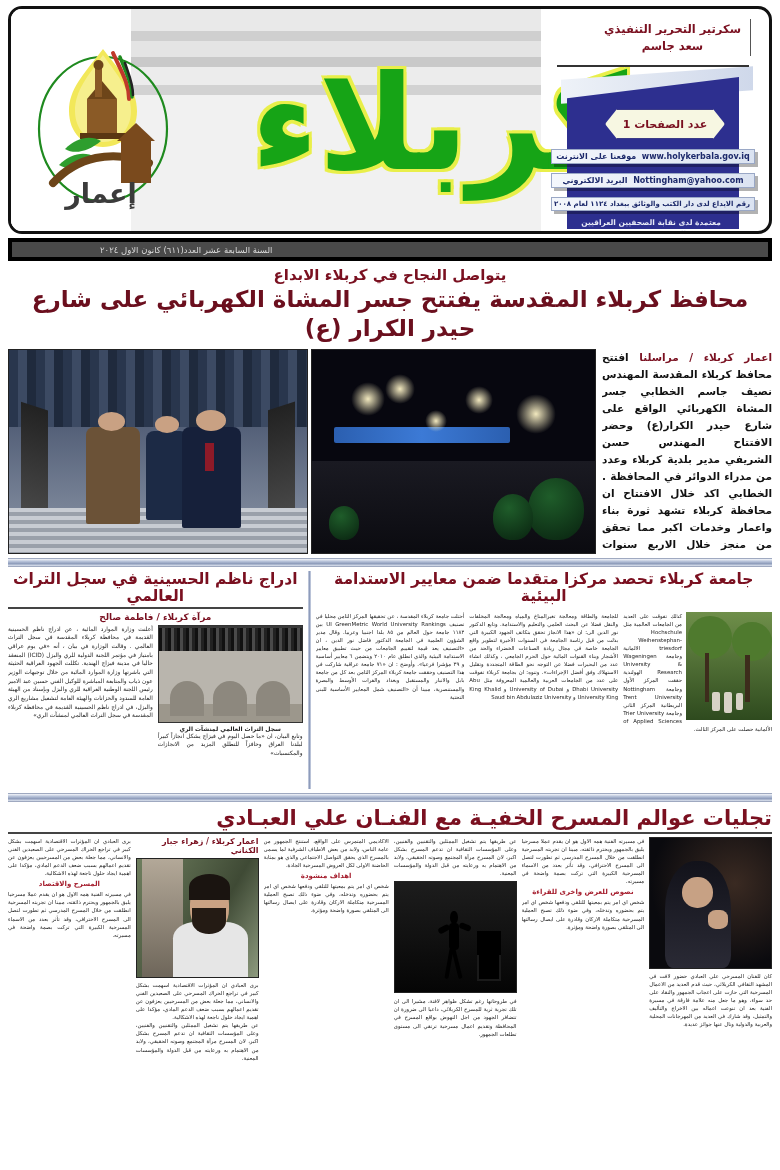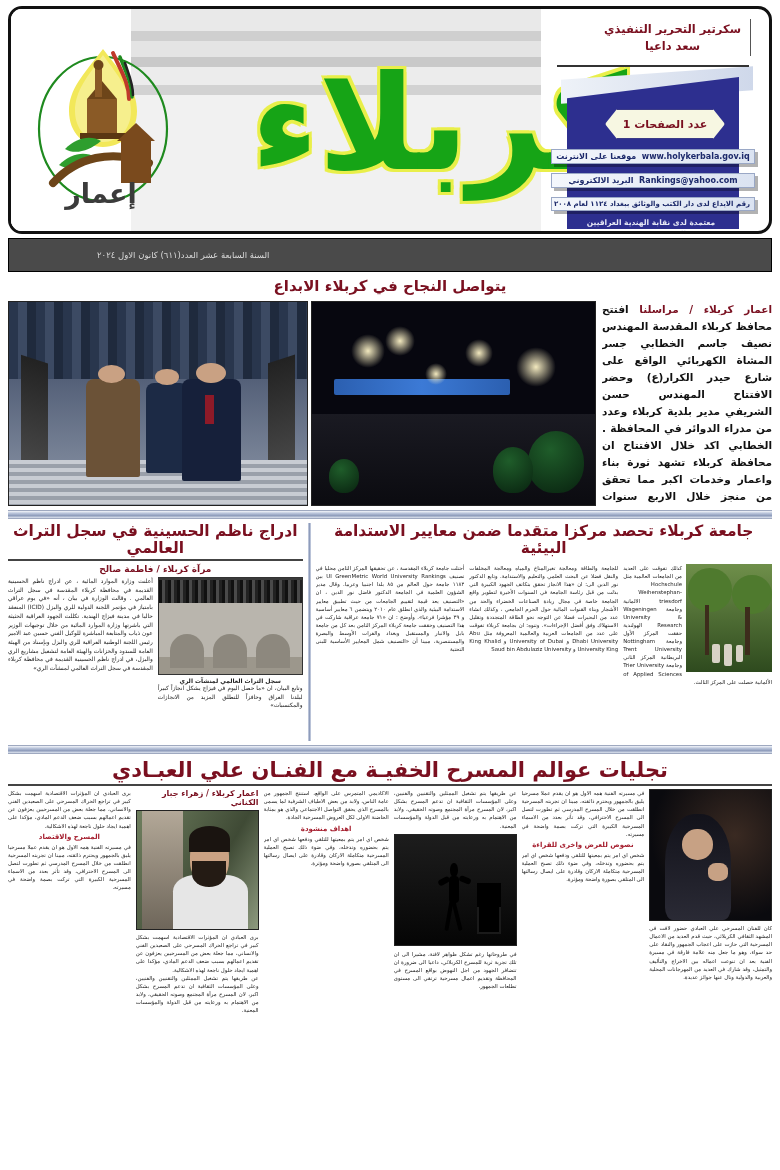--- a/index.html
+++ b/index.html
@@ -127,23 +127,23 @@
   .ribbon.r3 { top: 126px; font-size: 7px; }
   .panel-cred {
     position: absolute; right: 26px; top: 146px; width: 168px;
     font-size: 7.5px; color: #e7e9f6; font-weight: bold; text-align: center;
     line-height: 1.5;
   }
 
   
   .datebar {
     margin-top: 4px;
-    height: 34px;
+    height: 23px;
     background: #4a4a4a;
-    border: 1px solid #000000;
+    border: 4px solid #000000;
     display: flex; align-items: center;
     padding: 0 10px;
     direction: ltr;
   }
   .datebar span {
     font-size: 8.5px; color: #d9d9d9; direction: rtl;
     margin-left: 78px;
   }
 
   
@@ -237,21 +237,21 @@
   .ph-her .sky { position:absolute; inset:0; background: linear-gradient(to bottom,#3a3a3a 0 26%, #b9b5ad 26% 100%);}
   .ph-her .crowdline { position:absolute; top:2%; width:100%; height:24%;
      background: repeating-linear-gradient(90deg,#111 0 3px,#4a4a4a 3px 6px,#222 6px 9px);}
   .ph-her .arch { position:absolute; bottom:6%; background:#8d887e; border-radius:50% 50% 0 0;}
   .ph-her .wall { position:absolute; bottom:0; width:100%; height:18%; background:#9c978c;}
   .ph-cap { font-size: 6px; color:#222; text-align:center; font-weight:bold; padding-top:2px;}
 
   
   .bottom-head {
     color: #7a1020; font-weight: bold; font-size: 21px;
-    text-align: center; line-height: 1.15; margin-top: 2px;
+    line-height: 1.15; margin-top: 2px;
   }
   .bottom-rule { height: 2px; background: #444; margin: 2px 0 3px 0;}
   .bottom { display: flex; flex-direction: row; gap: 5px; height: 338px; }
   .bcol { flex: 1; overflow: hidden; position: relative; }
   .bcol.wide { flex: 1.02; }
   .subhead { color:#a51d2d; font-weight:bold; font-size:7px; text-align:center; margin:3px 0 2px 0;}
 
   
   .ph-woman { width:100%; height:132px; background:#0d0d12; position:relative; overflow:hidden; border:1px solid #222;}
   .ph-woman .bgl { position:absolute; inset:0; background: radial-gradient(circle at 70% 35%, #3a2a22, #0a0a0e 70%); }
@@ -318,52 +318,53 @@
         <path d="M28 146 C52 120 86 112 124 126" stroke="#6d4519" stroke-width="8" fill="none" stroke-linecap="round"></path>
         <path d="M96 102 L126 102 L126 146 L96 146 Z" fill="#7a4a1d"></path>
         <path d="M92 104 L111 86 L130 104 Z" fill="#7a4a1d"></path>
         <text x="76" y="166" font-family="DejaVu Sans, sans-serif" font-size="27" font-weight="bold" fill="#3b3b3b" text-anchor="middle">إعمار</text>
       </svg>
     </div>
 
     <div class="staff">
       <div class="col sep">
         <div>سكرتير التحرير التنفيذي</div>
-        <div>سعد داعيا</div>
+        <div>سعد جاسم</div>
       </div>
     </div>
     <div class="staff-rule"></div>
 
     <div class="info-panel">
       <div class="panel-shade"></div>
       <div class="panel-blue"></div>
       <div class="hex-pages">عدد الصفحات 1</div>
 
       <div class="ribbon r1">
         <span>www.holykerbala.gov.iq</span>
         &nbsp;<span>موقعنا على الانترنت</span>
       </div>
       <div class="ribbon r2">
-        <span>Rankings@yahoo.com</span>
+        <span>Nottingham@yahoo.com</span>
         &nbsp;<span>البريد الالكتروني</span>
       </div>
       <div class="ribbon r3">رقم الايداع لدى دار الكتب والوثائق ببغداد ١١٢٤ لعام ٢٠٠٨</div>
 
       <div class="panel-cred">
-        <div>معتمدة لدى نقابة الهندية العراقيين</div>
+        <div>معتمدة لدى نقابة الصحفيين العراقيين</div>
         <div>بالرقم ٣٣٢ في ٢٠٠٦</div>
       </div>
     </div>
   </div>
 
   <div class="datebar">
     <span>السنة السابعة عشر العدد(٦١١) كانون الاول ٢٠٢٤</span>
   </div>
 
   <div class="kicker">يتواصل النجاح في كربلاء الابداع</div>
+  <div class="headline">محافظ كربلاء المقدسة يفتتح جسر المشاة الكهربائي على شارع حيدر الكرار (ع)</div>
 
   <div class="lead-row">
     <div class="lead-text">
       <span class="byline">اعمار كربلاء / مراسلنا</span>
       <span>افتتح محافظ كربلاء المقدسة المهندس نصيف جاسم الخطابي جسر المشاة الكهربائي الواقع على شارع حيدر الكرار(ع) وحضر الافتتاح المهندس حسن الشريفي مدير بلدية كربلاء وعدد من مدراء الدوائر في المحافظة . الخطابي اكد خلال الافتتاح ان محافظة كربلاء تشهد ثورة بناء واعمار وخدمات اكبر مما تحقق من منجز خلال الاربع سنوات الماضية</span>
     </div>
 
     <div class="lead-photos">
       <div class="photo ph-night">
         <div class="road"></div>

